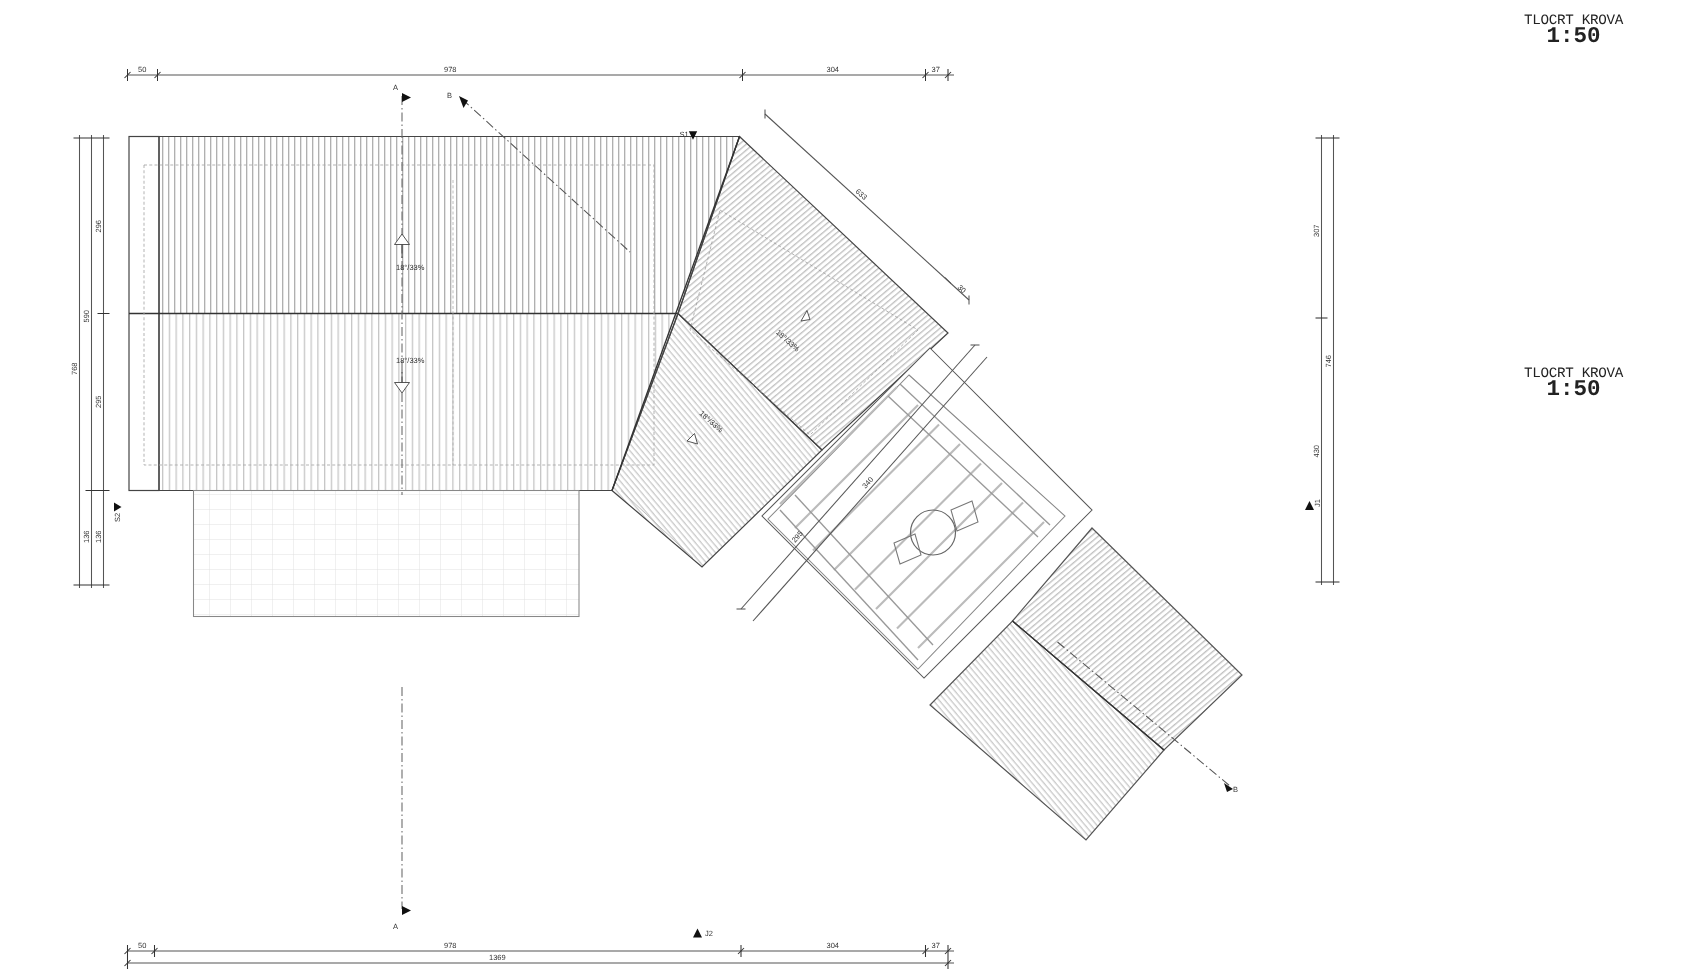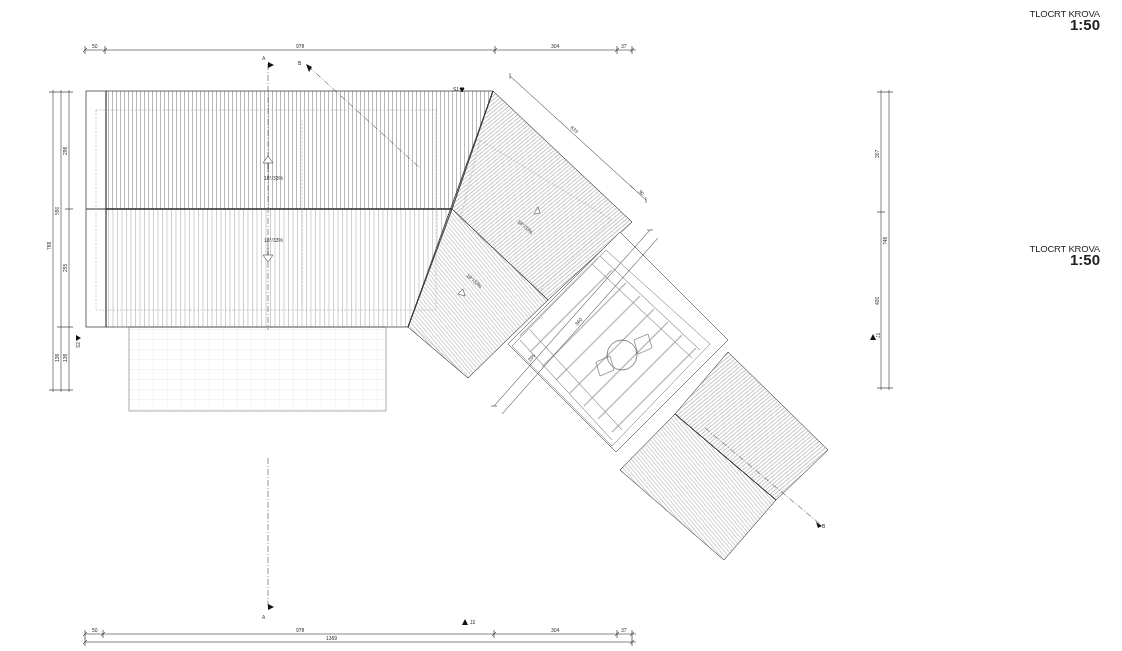--- a/index.html
+++ b/index.html
@@ -1,17 +1,17 @@
 <!DOCTYPE html>
 <html><head>
 <meta charset="utf-8">
 <style>
   html,body{margin:0;padding:0;background:#fff;}
   body{width:1122px;height:651px;position:relative;overflow:hidden;font-family:"Liberation Sans",sans-serif;}
-  .title-block{position:absolute;right:22px;text-align:right;color:#222;font-family:Liberation Sans, sans-serif;line-height:11px;}
+  .title-block{position:absolute;right:40px;text-align:center;color:#222;font-family:Liberation Mono, monospace;line-height:11px;}
   .title-block .t{font-size:9.5px;letter-spacing:-0.2px;}
   .title-block .s{font-size:15px;font-weight:bold;}
   #tb1{top:8px;}
   #tb2{top:243px;}
   svg{position:absolute;left:0;top:0;}
   .dim text,.lbl{font-family:"Liberation Sans",sans-serif;font-size:5px;fill:#333;}
 </style>
 </head>
 <body>
 

